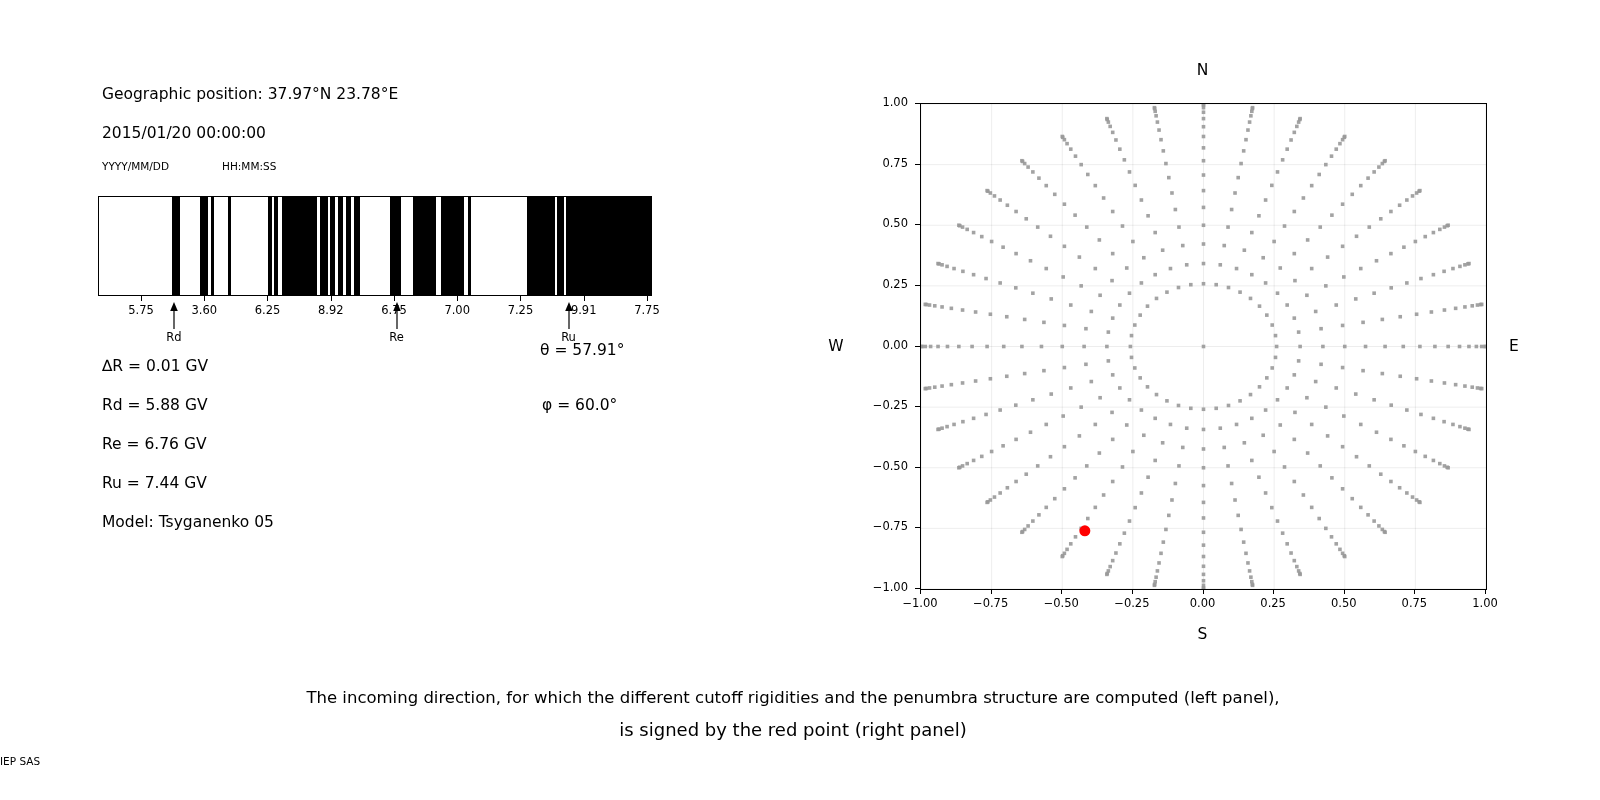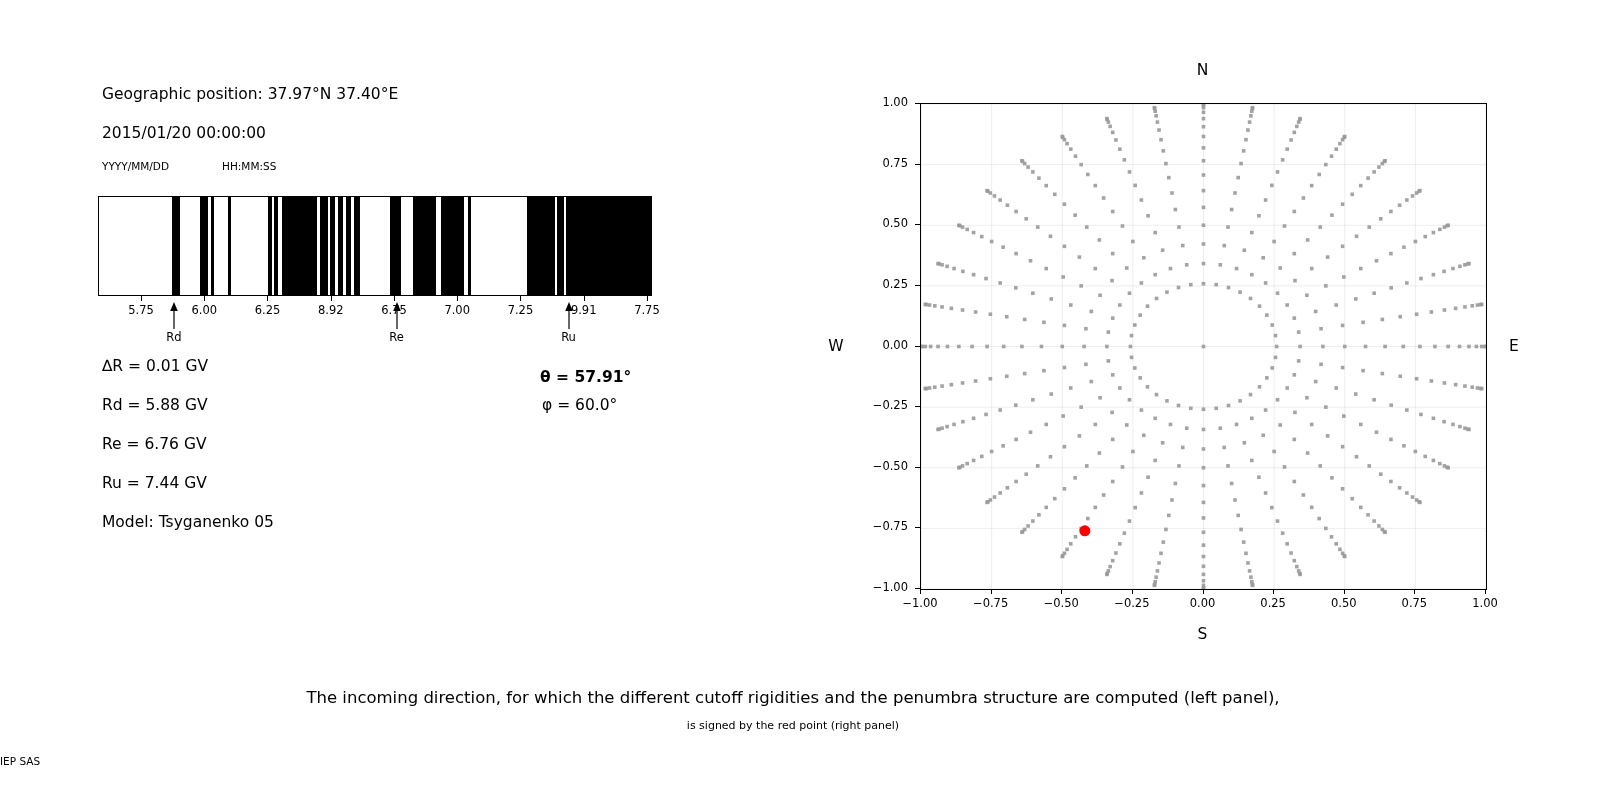--- a/index.html
+++ b/index.html
@@ -30,21 +30,21 @@
   #sky-yaxis .tick{position:absolute;left:65px;width:5px;height:1px;background:#000;}
   #sky-yaxis .ticklabel{position:absolute;left:0;width:58px;text-align:right;font-size:11.5px;white-space:nowrap;}
   .compass{font-size:15.5px;}
   .center-row{left:0;width:1586px;text-align:center;}
 </style>
 </head>
 <body>
 
 <div class="figure">
 
-  <div class="abs t15" style="left:102px;top:85px;">Geographic position: 37.97°N 37.40°E</div>
+  <div class="abs t15" style="left:102px;top:85px;">Geographic position: 37.97°N 23.78°E</div>
   <div class="abs t15" style="left:102px;top:124px;">2015/01/20 00:00:00</div>
   <div class="abs t10" style="left:102px;top:160px;">YYYY/MM/DD</div>
   <div class="abs t10" style="left:222px;top:160px;">HH:MM:SS</div>
 
   <div id="barcode">
       <div class="bar" style="left: 13.242%; width: 1.36986%;"></div>
       <div class="bar" style="left: 18.2648%; width: 1.50685%;"></div>
       <div class="bar" style="left: 20.274%; width: 0.593607%;"></div>
       <div class="bar" style="left: 23.2877%; width: 0.684932%;"></div>
       <div class="bar" style="left: 30.5936%; width: 0.730594%;"></div>
@@ -60,21 +60,21 @@
       <div class="bar" style="left: 62.0091%; width: 4.20091%;"></div>
       <div class="bar" style="left: 66.8037%; width: 0.502283%;"></div>
       <div class="bar" style="left: 77.5342%; width: 5.06849%;"></div>
       <div class="bar" style="left: 83.0594%; width: 1.09589%;"></div>
       <div class="bar" style="left: 84.6575%; width: 15.3425%;"></div>
     </div>
   <div id="penumbra-axis">
       <div class="tick" style="left: 7.76256%;"></div>
       <div class="ticklabel" style="left: 7.76256%;">5.75</div>
       <div class="tick" style="left: 19.1781%;"></div>
-      <div class="ticklabel" style="left: 19.1781%;">6.00</div>
+      <div class="ticklabel" style="left: 19.1781%;">3.60</div>
       <div class="tick" style="left: 30.5936%;"></div>
       <div class="ticklabel" style="left: 30.5936%;">6.25</div>
       <div class="tick" style="left: 42.0091%;"></div>
       <div class="ticklabel" style="left: 42.0091%;">8.92</div>
       <div class="tick" style="left: 53.4247%;"></div>
       <div class="ticklabel" style="left: 53.4247%;">6.75</div>
       <div class="tick" style="left: 64.8402%;"></div>
       <div class="ticklabel" style="left: 64.8402%;">7.00</div>
       <div class="tick" style="left: 76.2557%;"></div>
       <div class="ticklabel" style="left: 76.2557%;">7.25</div>
@@ -99,21 +99,21 @@
       <div class="marker" style="left: 84.9315%;">
         <svg width="14" height="27">
           <line x1="7" y1="3" x2="7" y2="27" stroke="#000" stroke-width="1.2"></line>
           <polygon points="7,0 3.2,9 10.8,9" fill="#000"></polygon>
         </svg>
         <div class="mlabel">Ru</div>
       </div>
     </div>
 
   <div class="abs t15" style="left:102px;top:357px;">∆R = 0.01 GV</div>
-  <div class="abs t15" style="left:540px;top:368px;font-weight:bold;">θ = 57.91°</div>
+  <div class="abs t15" style="left:540px;top:341px;">θ = 57.91°</div>
   <div class="abs t15" style="left:102px;top:396px;">Rd = 5.88 GV</div>
   <div class="abs t15" style="left:542px;top:396px;">φ = 60.0°</div>
   <div class="abs t15" style="left:102px;top:435px;">Re = 6.76 GV</div>
   <div class="abs t15" style="left:102px;top:474px;">Ru = 7.44 GV</div>
   <div class="abs t15" style="left:102px;top:513px;">Model: Tsyganenko 05</div>
 
   <div class="abs compass" style="left:920px;width:565px;top:61px;text-align:center;">N</div>
   <div class="abs compass" style="left:920px;width:565px;top:625px;text-align:center;">S</div>
   <div class="abs compass" style="left:826px;top:337px;width:20px;text-align:center;">W</div>
   <div class="abs compass" style="left:1504px;top:337px;width:20px;text-align:center;">E</div>
@@ -753,16 +753,16 @@
       <div class="ticklabel" style="top: 295.125px;">−0.25</div>
       <div class="tick" style="top: 363.75px;"></div>
       <div class="ticklabel" style="top: 355.75px;">−0.50</div>
       <div class="tick" style="top: 424.375px;"></div>
       <div class="ticklabel" style="top: 416.375px;">−0.75</div>
       <div class="tick" style="top: 485px;"></div>
       <div class="ticklabel" style="top: 477px;">−1.00</div>
     </div>
 
   <div class="abs center-row" style="top:688px;font-size:16.5px;">The incoming direction, for which the different cutoff rigidities and the penumbra structure are computed (left panel),</div>
-  <div class="abs center-row" style="top:719px;font-size:11px;">is signed by the red point (right panel)</div>
+  <div class="abs center-row" style="top:719px;font-size:18px;">is signed by the red point (right panel)</div>
   <div class="abs" style="top:755px;left:0;width:1570px;font-size:10.5px;">IEP SAS</div>
 
 </div>
 
 </body></html>

